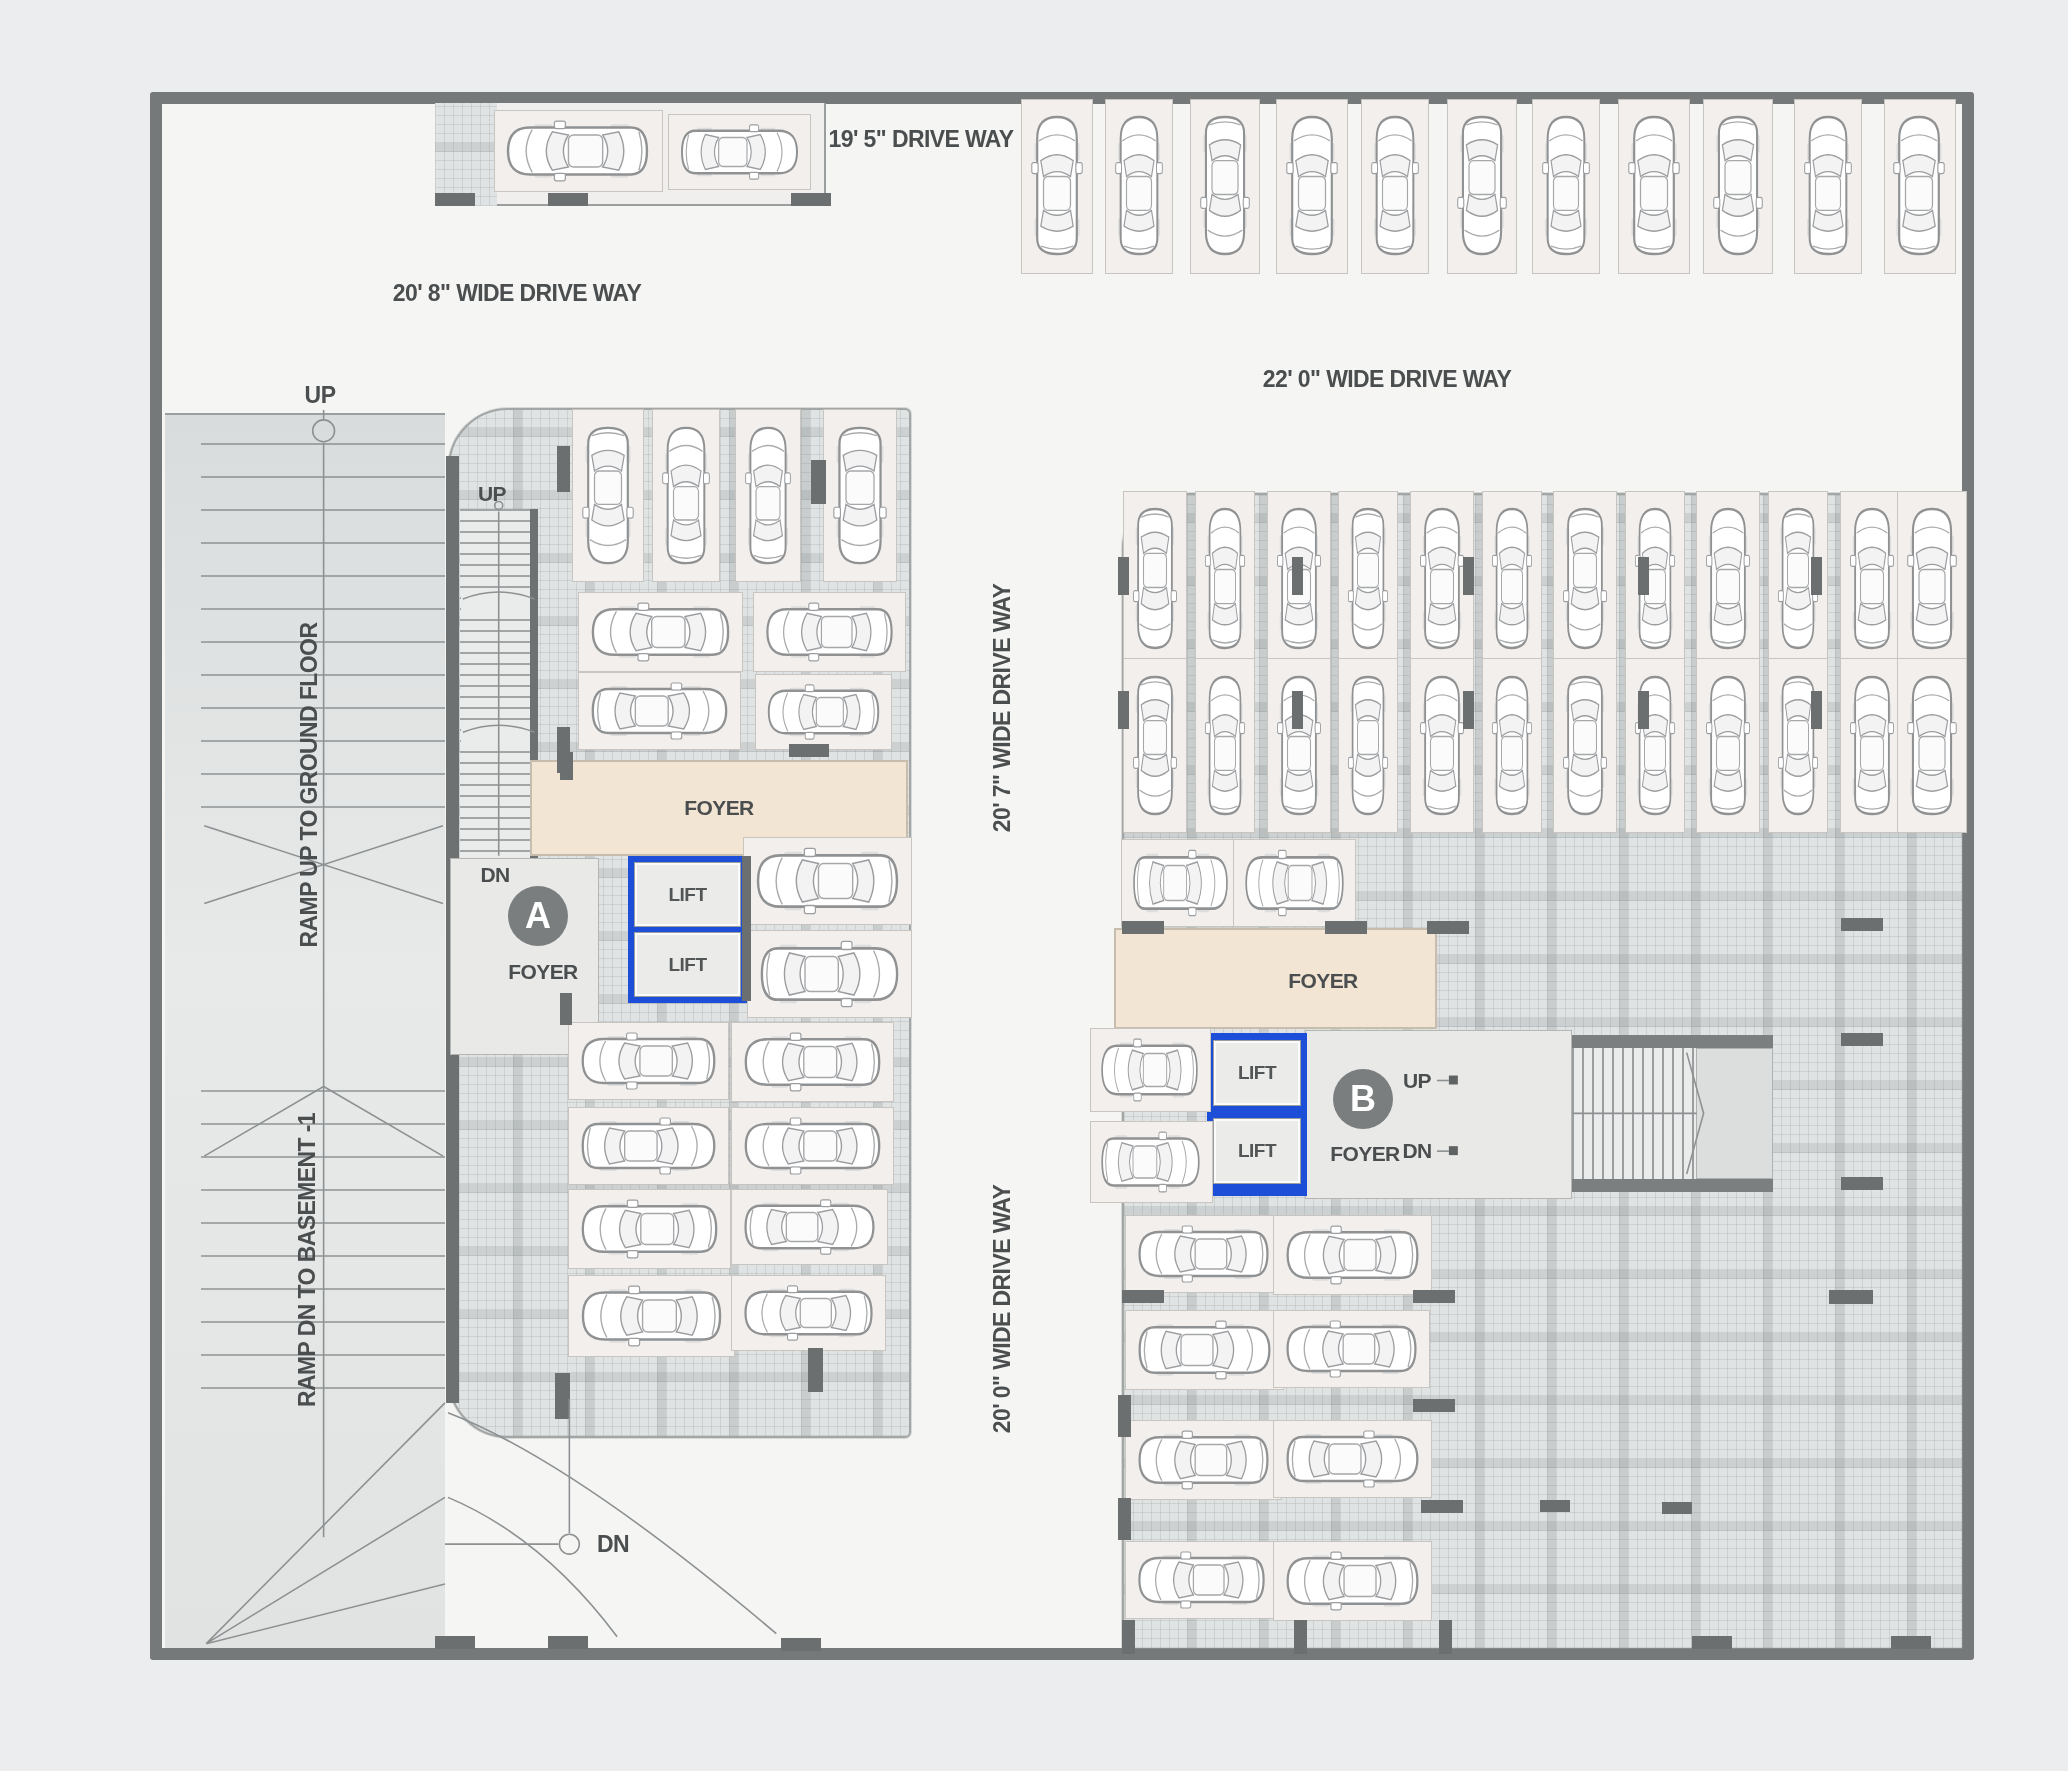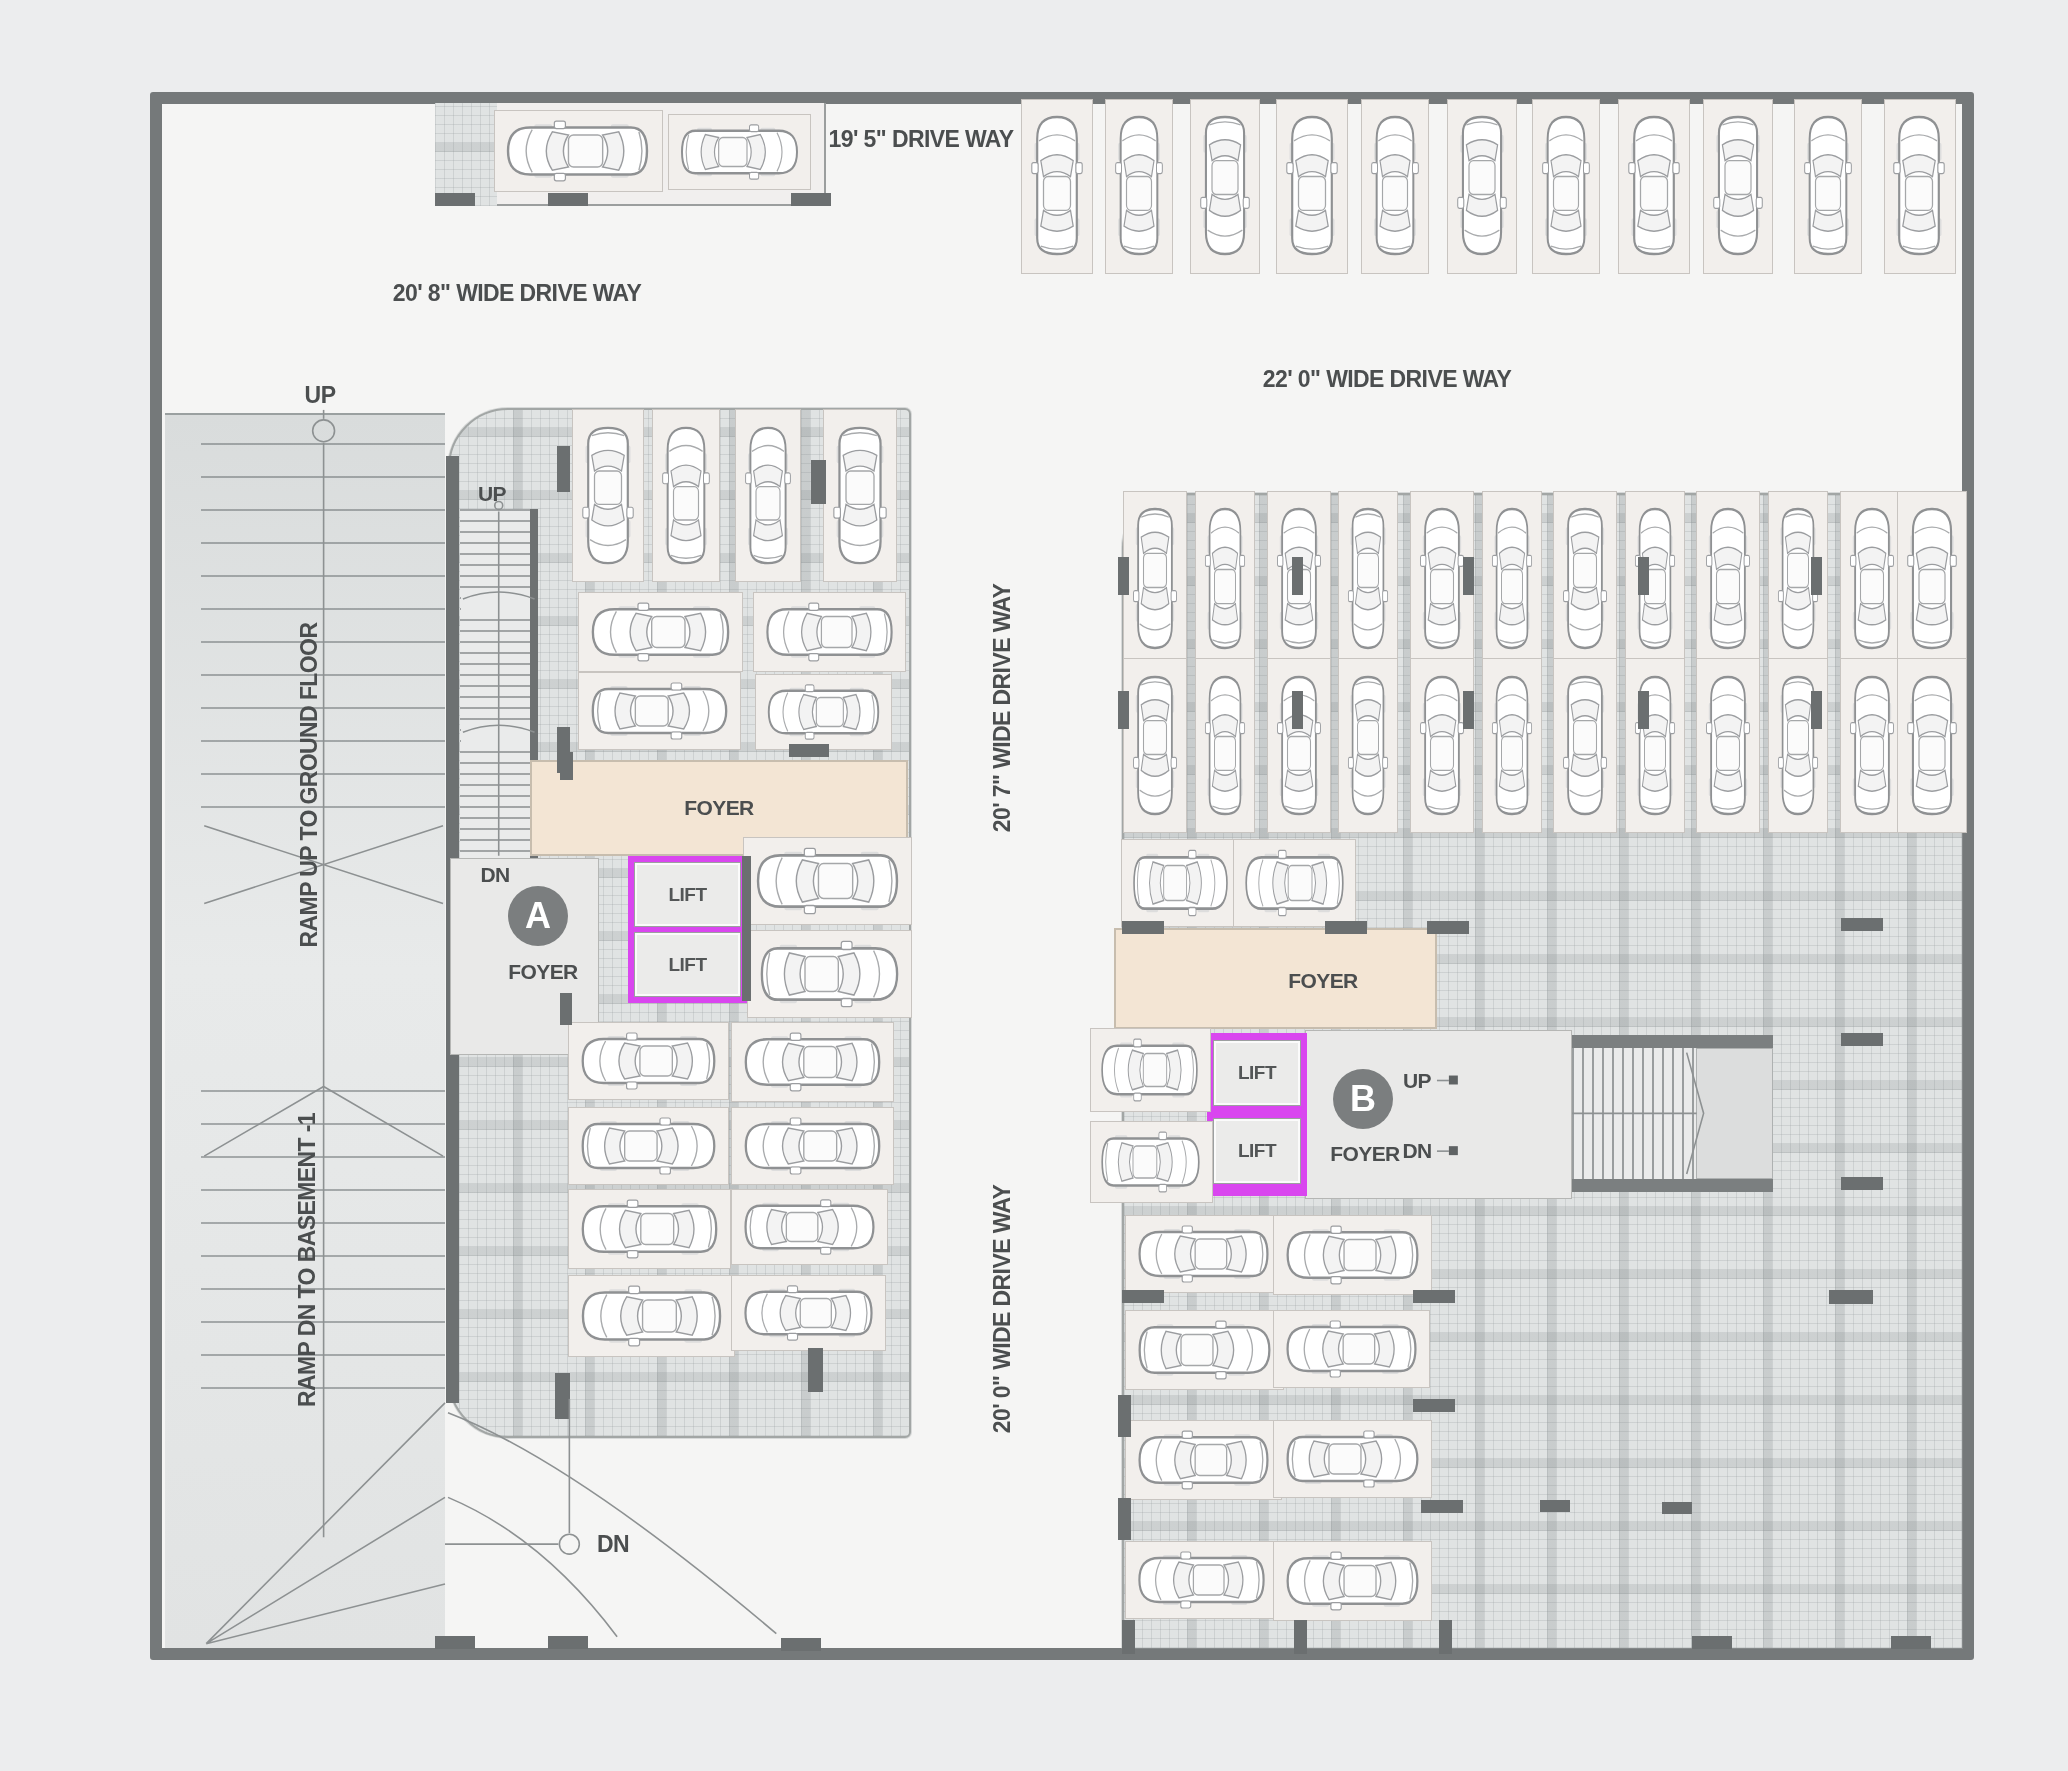--- a/index.html
+++ b/index.html
@@ -36,21 +36,21 @@
 
   
   .stair-a{position:absolute;left:460px;top:509px;width:78px;height:351px;background:#eaebeb;
            background-image:repeating-linear-gradient(180deg,rgba(90,95,97,.5) 0 2px,transparent 2px 11px);}
   .stair-gap{position:absolute;background:#eaebeb;}
   .darkwall{position:absolute;background:#6d7172;}
 
   
   .foyer{position:absolute;background:#f3e5d4;border:2px solid #c7bdae;}
   .room{position:absolute;background:#e9e9e8;border:1px solid #b5b6b4;}
-  .liftshaft{position:absolute;background:#d946ef;}
+  .liftshaft{position:absolute;background:#1d4ed8;}
   .liftbox{position:absolute;background:#ebebea;border:2px solid #fbfbfb;outline:1px solid #9c9fa0;
            display:flex;align-items:center;justify-content:center;}
   .lift-label{font-size:19px;font-weight:700;color:#535657;letter-spacing:-0.5px;}
   .stair-b-top,.stair-b-bot{position:absolute;background:#7b7f80;}
   .landing{position:absolute;background:#dcdddd;border:1px solid #aeb1b1;}
 
   
   .stall{position:absolute;background:#f2efec;border:1px solid #c8c4c0;}
   .car{position:absolute;}
   .car svg{display:block;}

